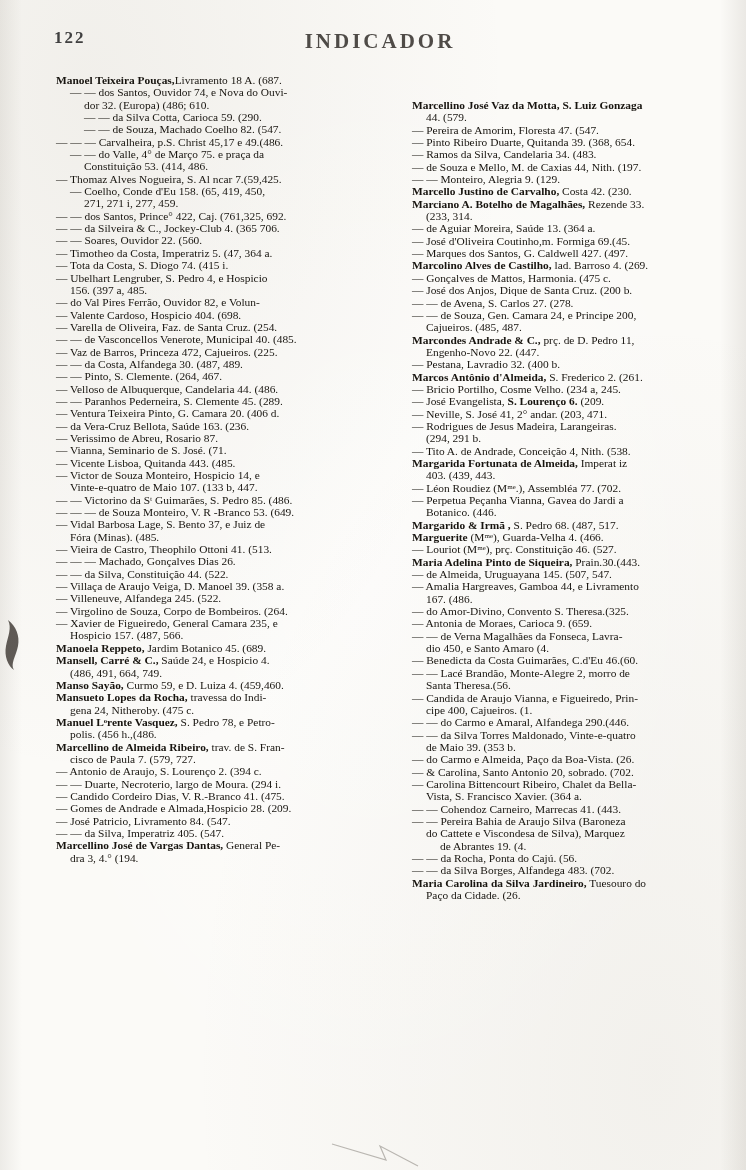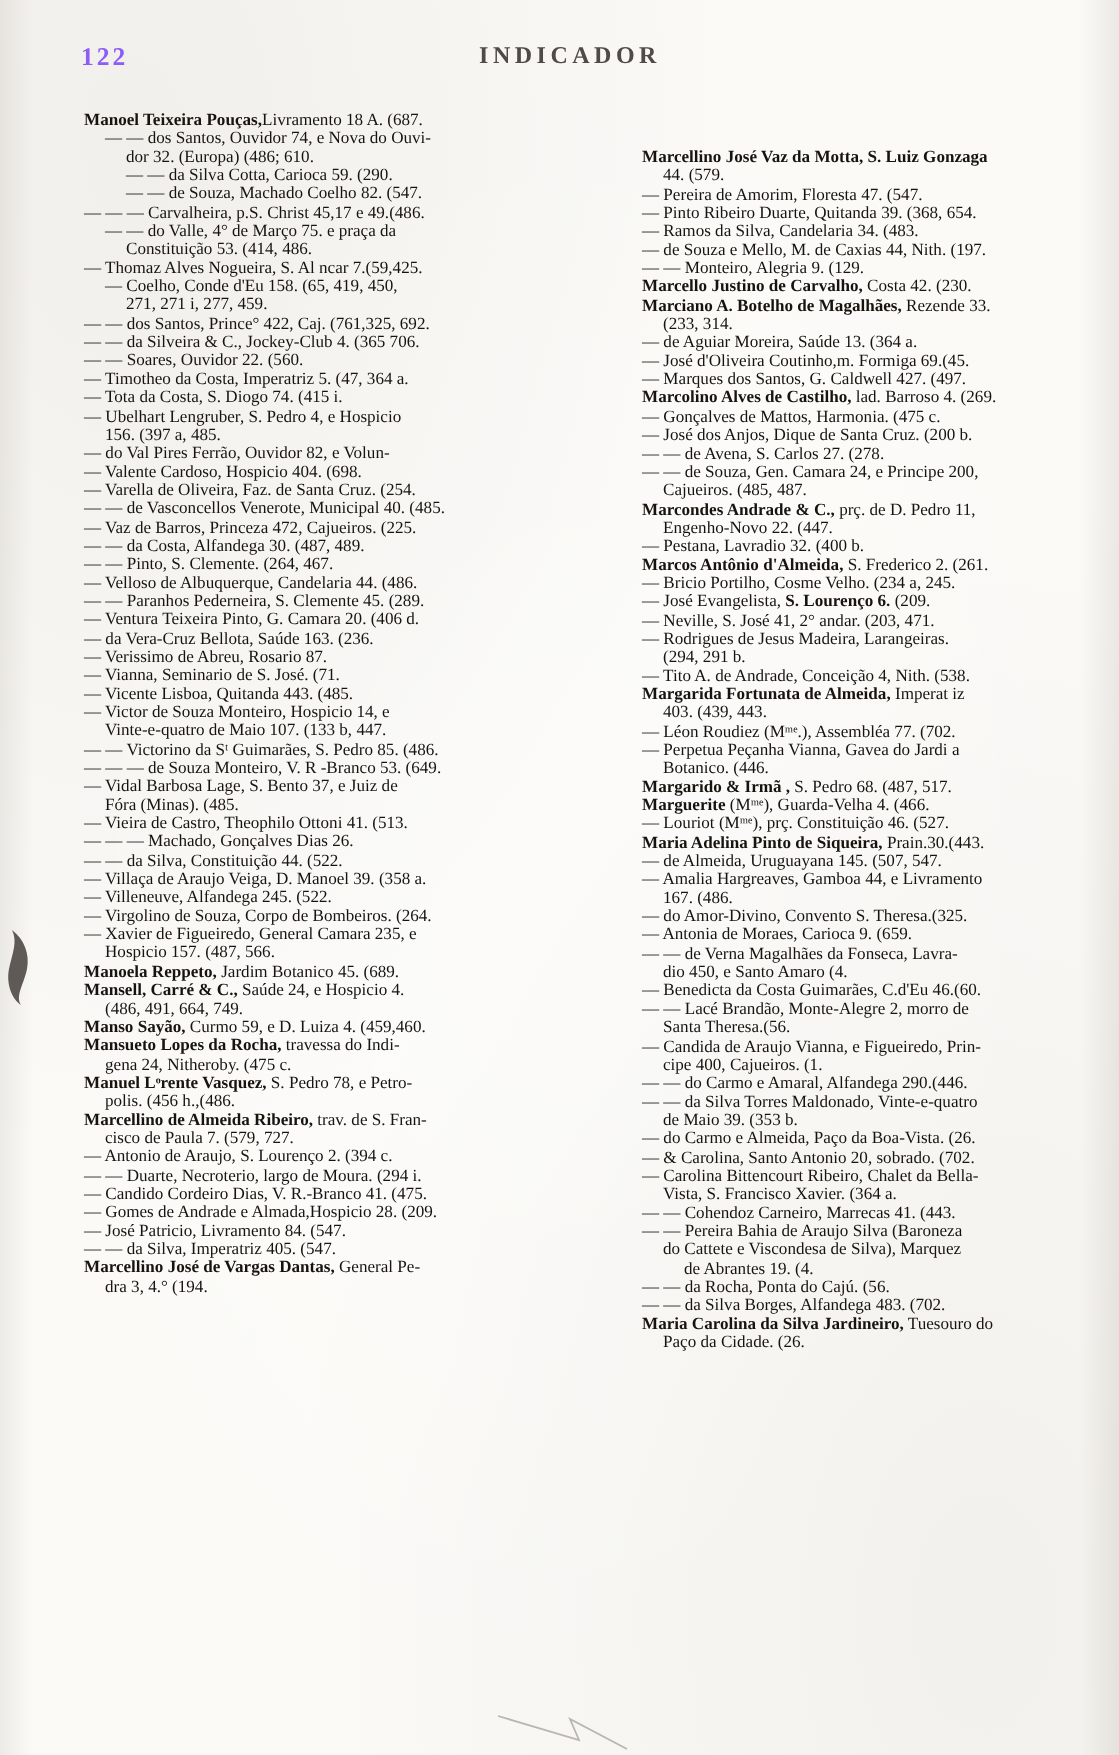--- a/index.html
+++ b/index.html
@@ -38,42 +38,42 @@
     right: 40px;
     height: 22px;
   }
   .folio {
     position: absolute;
     left: 0;
     top: 0;
     font-size: 17px;
     letter-spacing: 2px;
     font-weight: bold;
-    color: #8b5cf6;
+    color: #404040;
   }
   .running-head {
     position: absolute;
     left: 0;
     right: 0;
     top: 1px;
     text-align: center;
-    font-size: 16px;
+    font-size: 21px;
     letter-spacing: 3px;
     font-weight: bold;
     color: #2a2622;
     opacity: 0.82;
   }
   .columns {
     position: absolute;
     top: 74px;
     left: 56px;
     right: 30px;
     bottom: 36px;
     display: flex;
-    gap: 16px;
+    gap: 0px;
   }
   .col {
     flex: 0 0 auto;
     width: 332px;
     font-size: 11.4px;
     line-height: 12.35px;
     color: #17140f;
   }
   .col.left { padding-right: 8px; }
   .col.right { padding-left: 16px; width: 330px; margin-top: 25px; }

